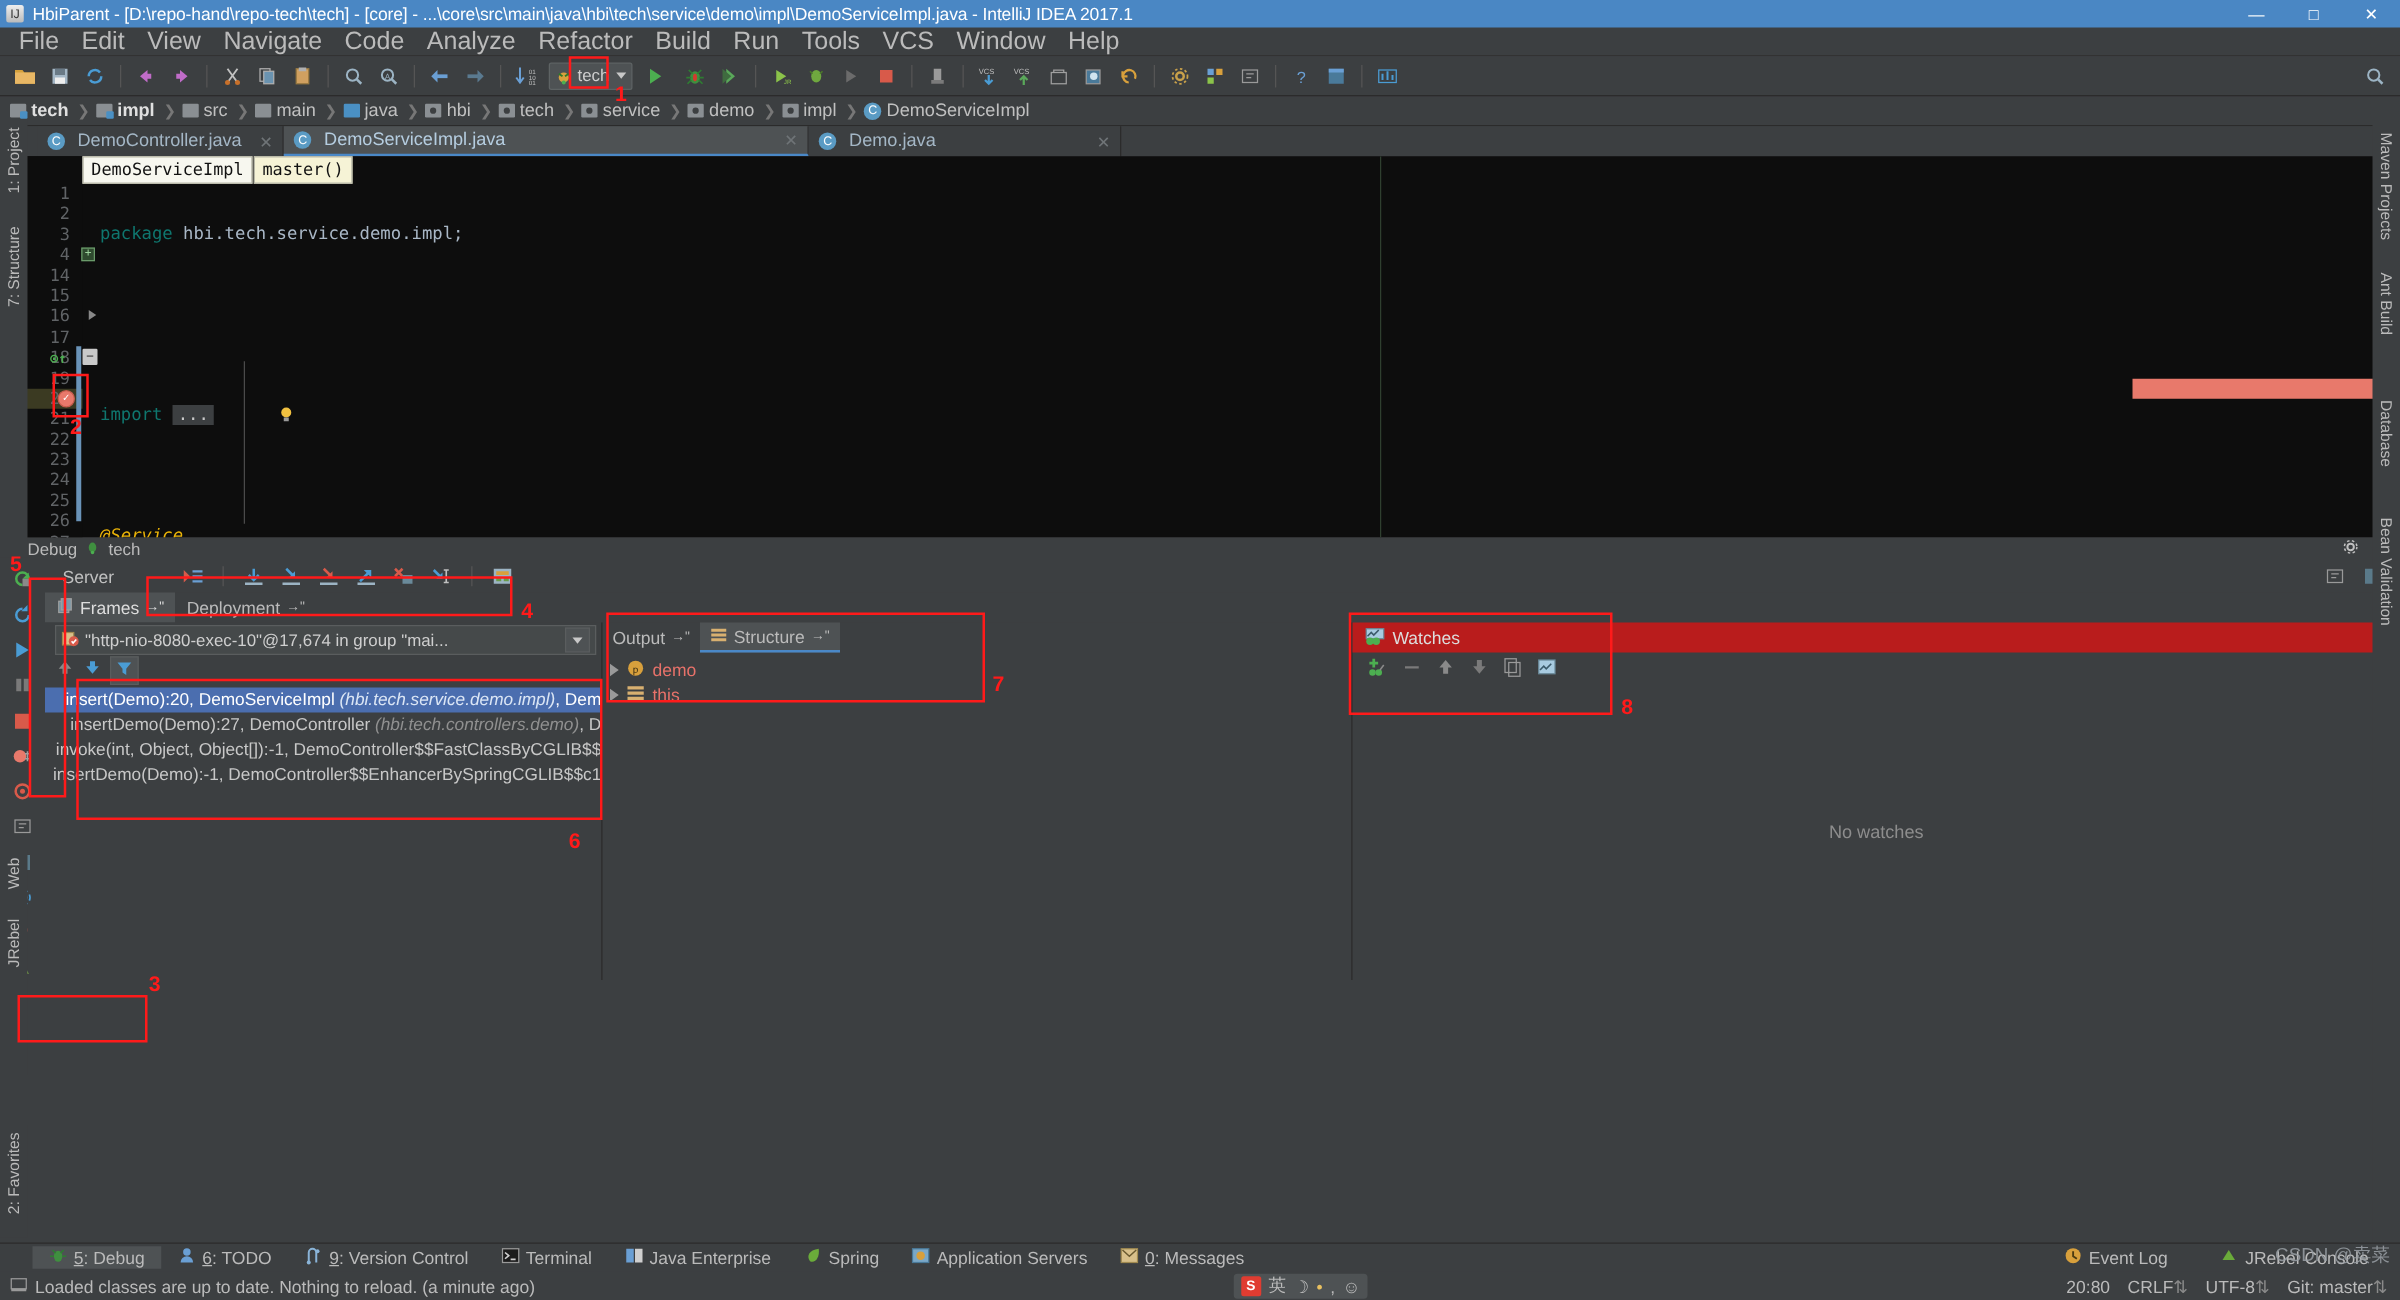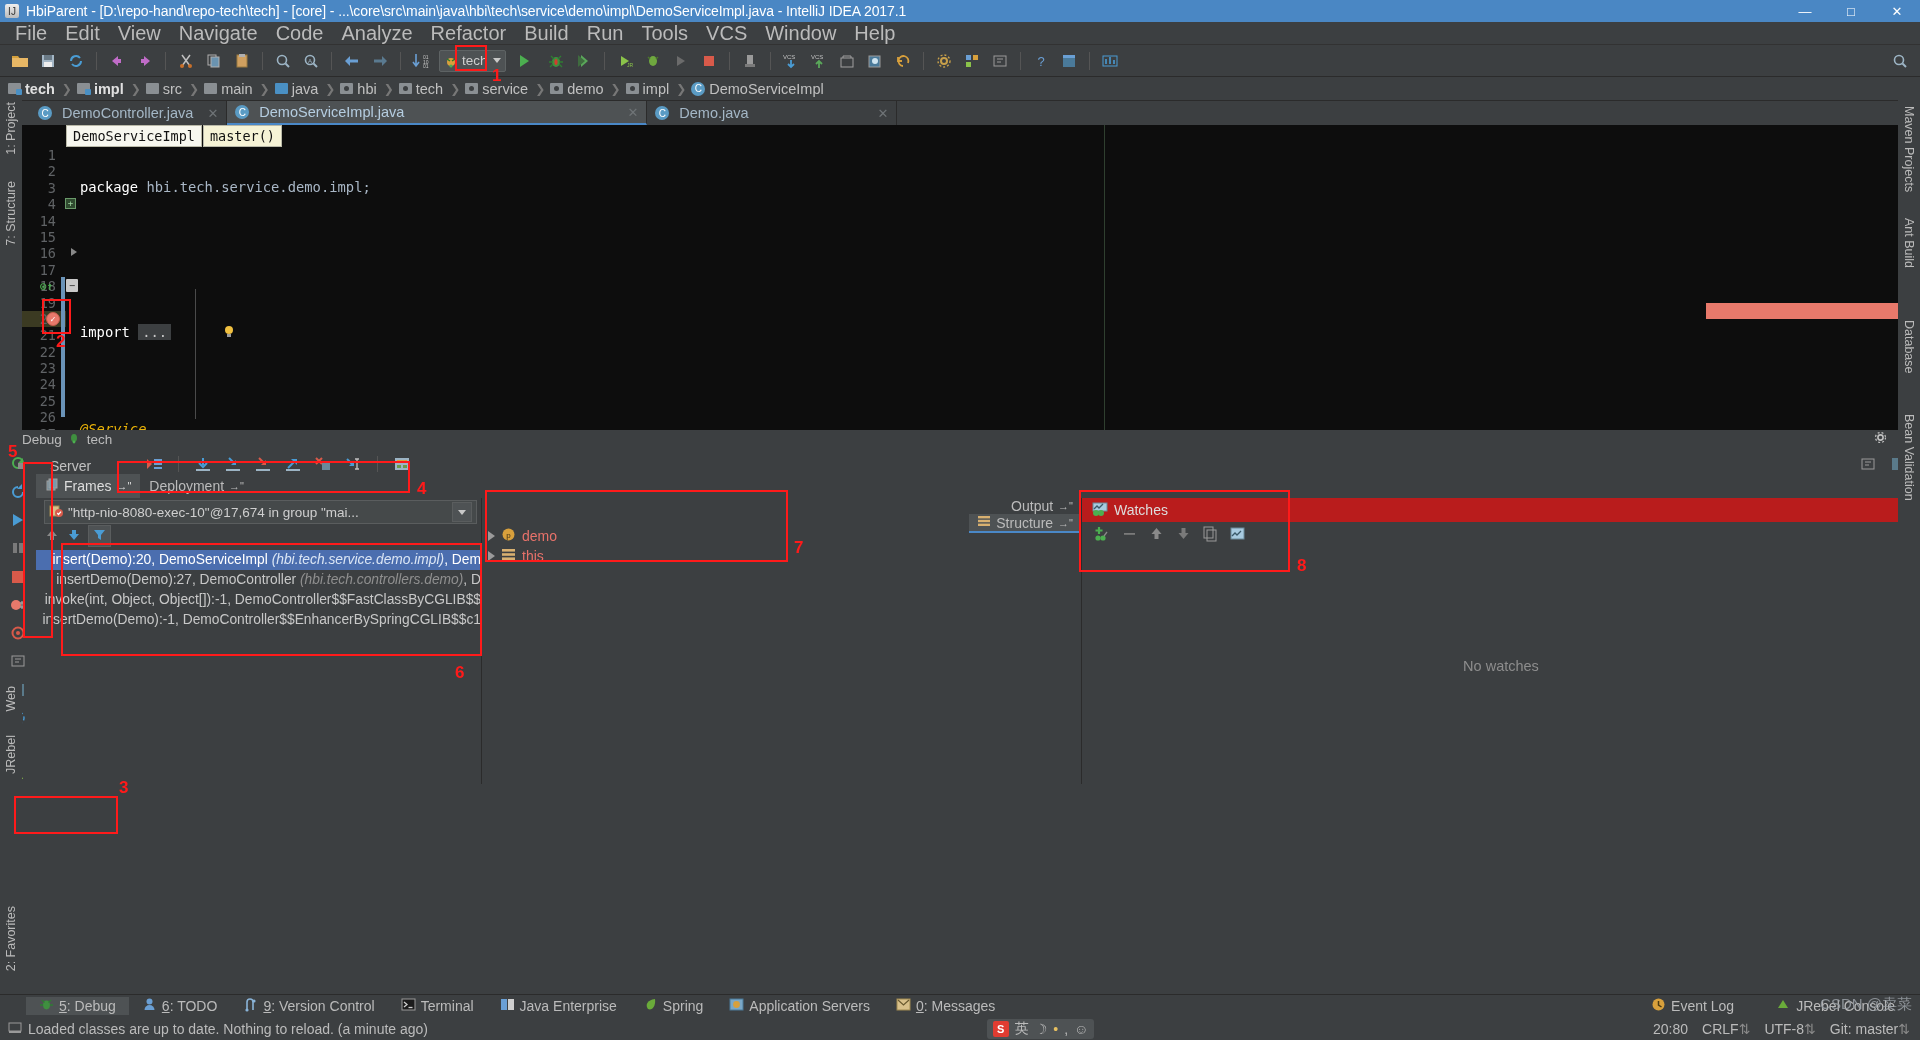--- a/index.html
+++ b/index.html
@@ -88,38 +88,38 @@
     width:66px;background:#0d0d0d;padding-top:22px;text-align:right;
     font-family:"DejaVu Sans Mono", monospace;font-size:13.5px;color:#606366;
     position:relative;flex:0 0 66px;
   }
   .gline{height:16.4px;line-height:16.4px;padding-right:10px;position:relative;}
   .code{
     flex:1;padding-top:22px;font-family:"DejaVu Sans Mono", monospace;
     font-size:13.8px;color:#a9b7c6;position:relative;overflow:hidden;white-space:pre;
   }
   .cline{height:16.4px;line-height:16.4px;padding-left:14px;}
-  .kw{color:#ffffff;text-align:right;}
+  .kw{color:#0f766e;text-align:right;}
   .anno{color:#eab308;font-style:italic;}
 
   .editor-rightbar{
     width:14px;background:#0d0d0d;position:relative;border-left:1px solid #2b2b2b;
   }
 
   
   .dbgheader{
     height:18px;background:#3c3f41;display:flex;align-items:center;padding-left:22px;
     font-size:13.5px;color:#bbbbbb;gap:6px;position:relative;
   }
   .dbg-area{position:relative;background:#3c3f41;height:336px;display:flex;}
   .dbg-leftrail{width:36px;background:#3c3f41;padding-top:6px;display:flex;flex-direction:column;align-items:center;gap:9px;}
   .rail-ico{width:22px;height:22px;display:flex;align-items:center;justify-content:center;}
 
   .dbg-main{flex:1;display:flex;flex-direction:column;}
-  .dbg-toprow{height:26px;display:flex;align-items:flex-end;background:#3c3f41;}
+  .dbg-toprow{height:26px;display:flex;align-items:center;background:#3c3f41;}
   .servertab{width:86px;font-size:14px;color:#c0c0c0;padding-left:14px;}
   .steptoolbar{display:flex;align-items:center;gap:10px;padding-left:22px;}
   .step-ico{width:20px;height:20px;display:flex;align-items:center;justify-content:center;}
   .vsep{width:1px;height:16px;background:#555;margin:0 4px;}
 
   .dbg-tabs{height:24px;display:flex;align-items:center;background:#3c3f41;}
   .dtab{height:24px;display:flex;align-items:center;gap:5px;padding:0 9px;font-size:14px;color:#bbbbbb;}
   .dtab.active{background:#4e5254;color:#ddd;}
 
   .dbg-body{flex:1;display:flex;}
@@ -127,21 +127,21 @@
   .thread-row{height:24px;display:flex;align-items:center;background:#45494a;border:1px solid #5a5d5e;margin:2px 4px 0 8px;font-size:13.5px;color:#cfcfcf;padding:0 4px;gap:5px;}
   .thread-combo-btn{margin-left:auto;width:20px;height:20px;background:#4e5254;border:1px solid #5a5d5e;display:flex;align-items:center;justify-content:center;}
   .frame-toolbar{height:24px;display:flex;align-items:center;gap:6px;padding-left:8px;}
   .frames-list{flex:1;background:#3c3f41;padding-top:2px;font-size:13.8px;}
   .frame-row{height:20px;line-height:20px;padding-left:6px;color:#c8c8c8;white-space:nowrap;overflow:hidden;text-align:right;}
   .frame-row.sel{background:#4b6eaf;color:#ffffff;}
   .frame-row .pkg{color:#909090;font-style:italic;}
   .frame-row.sel .pkg{color:#dbe6f5;font-style:italic;}
 
   .vars-panel{width:600px;background:#3c3f41;border-left:1px solid #2b2b2b;display:flex;flex-direction:column;}
-  .vars-tabs{height:24px;display:flex;align-items:flex-end;flex-direction:column;}
+  .vars-tabs{height:24px;display:flex;align-items:center;}
   .vtab{height:24px;display:flex;align-items:center;gap:5px;padding:0 8px;font-size:14px;color:#bbb;}
   .vtab.active{background:#4e5254;border-bottom:2px solid #4a88c7;}
   .vars-list{flex:1;padding-top:4px;font-size:14px;}
   .var-row{height:20px;display:flex;align-items:center;gap:6px;padding-left:6px;color:#e8726a;}
   .tri{width:0;height:0;border-top:5px solid transparent;border-bottom:5px solid transparent;border-left:7px solid #9a9a9a;}
 
   .watch-panel{flex:1;background:#3c3f41;border-left:1px solid #2b2b2b;display:flex;flex-direction:column;}
   .watch-head{height:24px;display:flex;align-items:center;gap:6px;padding-left:10px;background:#b91c1c;font-size:14px;color:#ddd;}
   .watch-toolbar{height:26px;display:flex;align-items:center;gap:10px;padding-left:12px;}
   .watch-body{flex:1;display:flex;align-items:center;justify-content:center;color:#8d8d8d;font-size:14.5px;}

